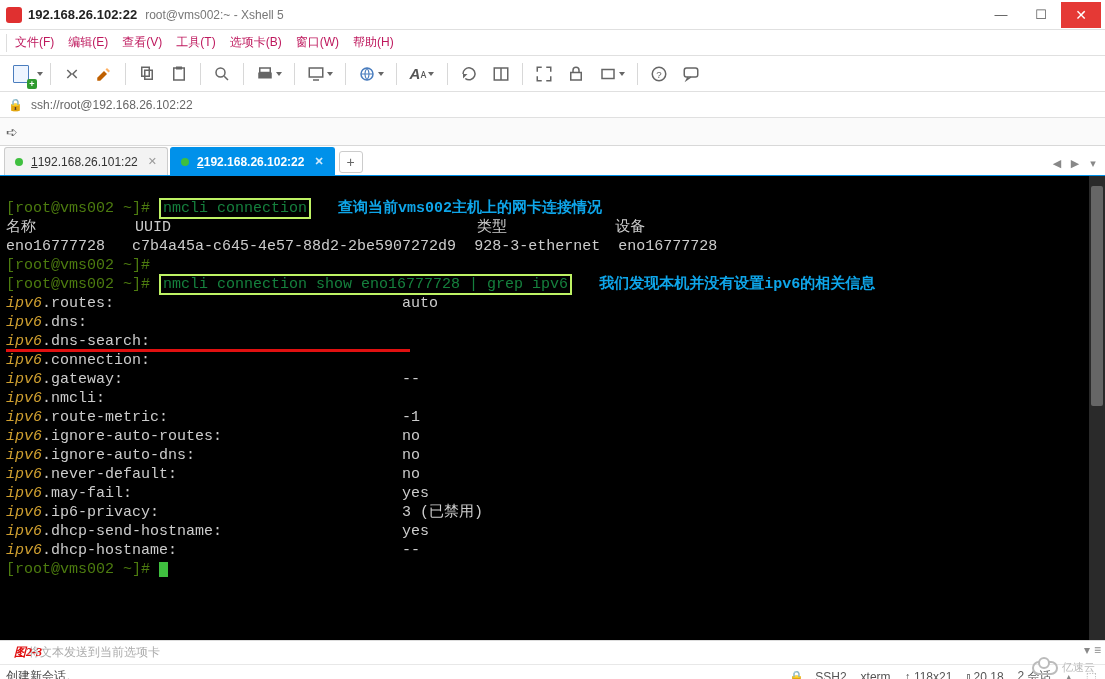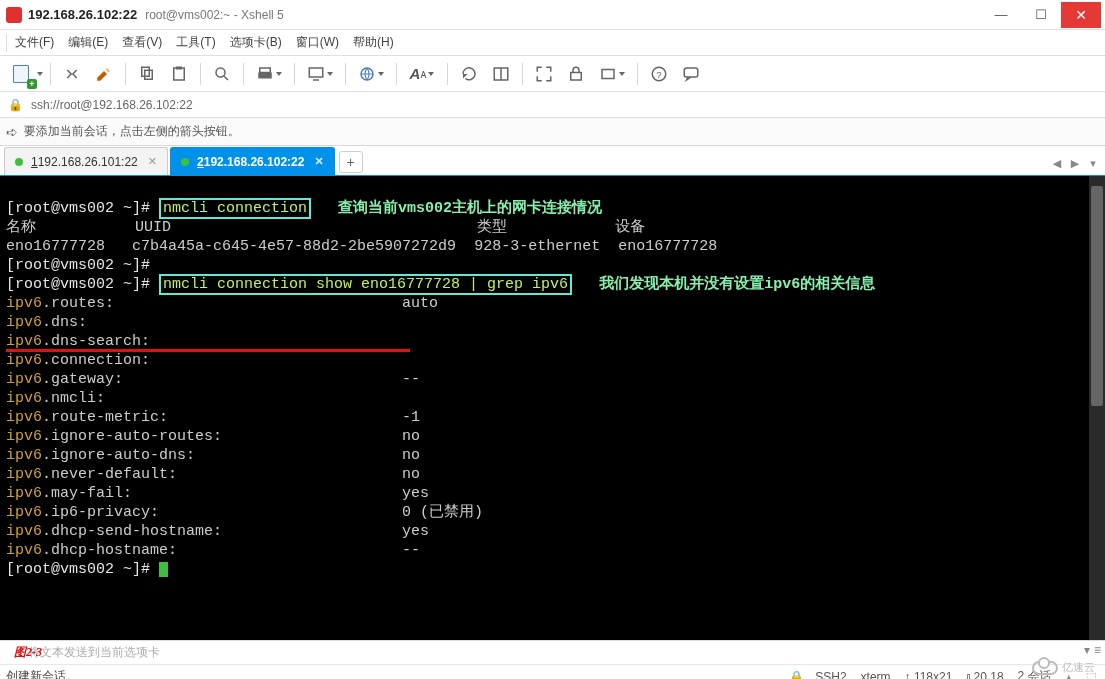--- a/index.html
+++ b/index.html
@@ -57,21 +57,21 @@
     display: flex;
     align-items: center;
     padding: 0 6px;
     border-bottom: 1px solid #e0e0e0;
   }
   .menubar .sep {
     width: 1px; height: 18px; background: #ddd; margin-right: 8px;
   }
   .menu-item {
     margin-right: 14px;
-    color: #404040;
+    color: #be185d;
     font-size: 12px;
   }
 
   
   .toolbar {
     height: 36px;
     display: flex;
     align-items: center;
     padding: 0 6px;
     border-bottom: 1px solid #e0e0e0;
@@ -215,32 +215,32 @@
     width: 16px;
     background: #2a2a2a;
     position: relative;
   }
   .scrollbar .thumb {
     position: absolute; left: 2px; right: 2px;
     top: 10px; height: 220px;
     background: #666; border-radius: 2px;
   }
 
-  .prompt-bracket { color: #e5e5e5; }
+  .prompt-bracket { color: #4d7c0f; }
   .hl-cmd-box {
-    border: 2px solid #5eead4;
-    color: #bef264;
+    border: 2px solid #bef264;
+    color: #15803d;
     padding: 0 2px;
   }
   .anno-red {
-    color: #86efac;
+    color: #0ea5e9;
     font-weight: bold;
     margin-top: 8px;
   }
-  .ipv6-key { color: #d0a030; }
+  .ipv6-key { color: #d0a030; font-style: italic; }
   .cursor {
     display: inline-block;
     width: 9px; height: 15px;
     background: #3fbf3f;
     vertical-align: middle;
   }
   .redline {
     position: absolute;
     left: 6px;
     width: 404px;
@@ -435,21 +435,20 @@
     </div>
 </div>
 
 <div class="address-bar">
   <span class="lock-ic">🔒</span>
   <span>ssh://root@192.168.26.102:22</span>
 </div>
 
 <div class="hint-bar">
   <span class="arrow-ic">➪</span>
-  <span>要添加当前会话，点击左侧的箭头按钮。</span>
 </div>
 
 <div class="tab-strip">
   <div class="tab">
     <span class="dot"></span>
     <span class="num-underline">1</span>
     <span> 192.168.26.101:22</span>
     <span class="close-x">✕</span>
   </div>
   <div class="tab active">
@@ -477,21 +476,21 @@
 <span class="ipv6-key">ipv6</span><span>.dns:</span>
 <span class="ipv6-key">ipv6</span><span>.dns-search:</span>
 <span class="ipv6-key">ipv6</span><span>.connection:</span>
 <span class="ipv6-key">ipv6</span><span>.gateway:</span>                               <span>--</span>
 <span class="ipv6-key">ipv6</span><span>.nmcli:</span>
 <span class="ipv6-key">ipv6</span><span>.route-metric:</span>                          <span>-1</span>
 <span class="ipv6-key">ipv6</span><span>.ignore-auto-routes:</span>                    <span>no</span>
 <span class="ipv6-key">ipv6</span><span>.ignore-auto-dns:</span>                       <span>no</span>
 <span class="ipv6-key">ipv6</span><span>.never-default:</span>                         <span>no</span>
 <span class="ipv6-key">ipv6</span><span>.may-fail:</span>                              <span>yes</span>
-<span class="ipv6-key">ipv6</span><span>.ip6-privacy:</span>                           <span>0 (已禁用)</span>
+<span class="ipv6-key">ipv6</span><span>.ip6-privacy:</span>                           <span>3 (已禁用)</span>
 <span class="ipv6-key">ipv6</span><span>.dhcp-send-hostname:</span>                    <span>yes</span>
 <span class="ipv6-key">ipv6</span><span>.dhcp-hostname:</span>                         <span>--</span>
 <span class="prompt-bracket">[root@vms002 ~]# </span><span class="cursor"></span>
 <div class="redline" style="top:173px;"></div>
   </div>
   <div class="scrollbar">
     <div class="thumb"></div>
   </div>
 </div>
 

